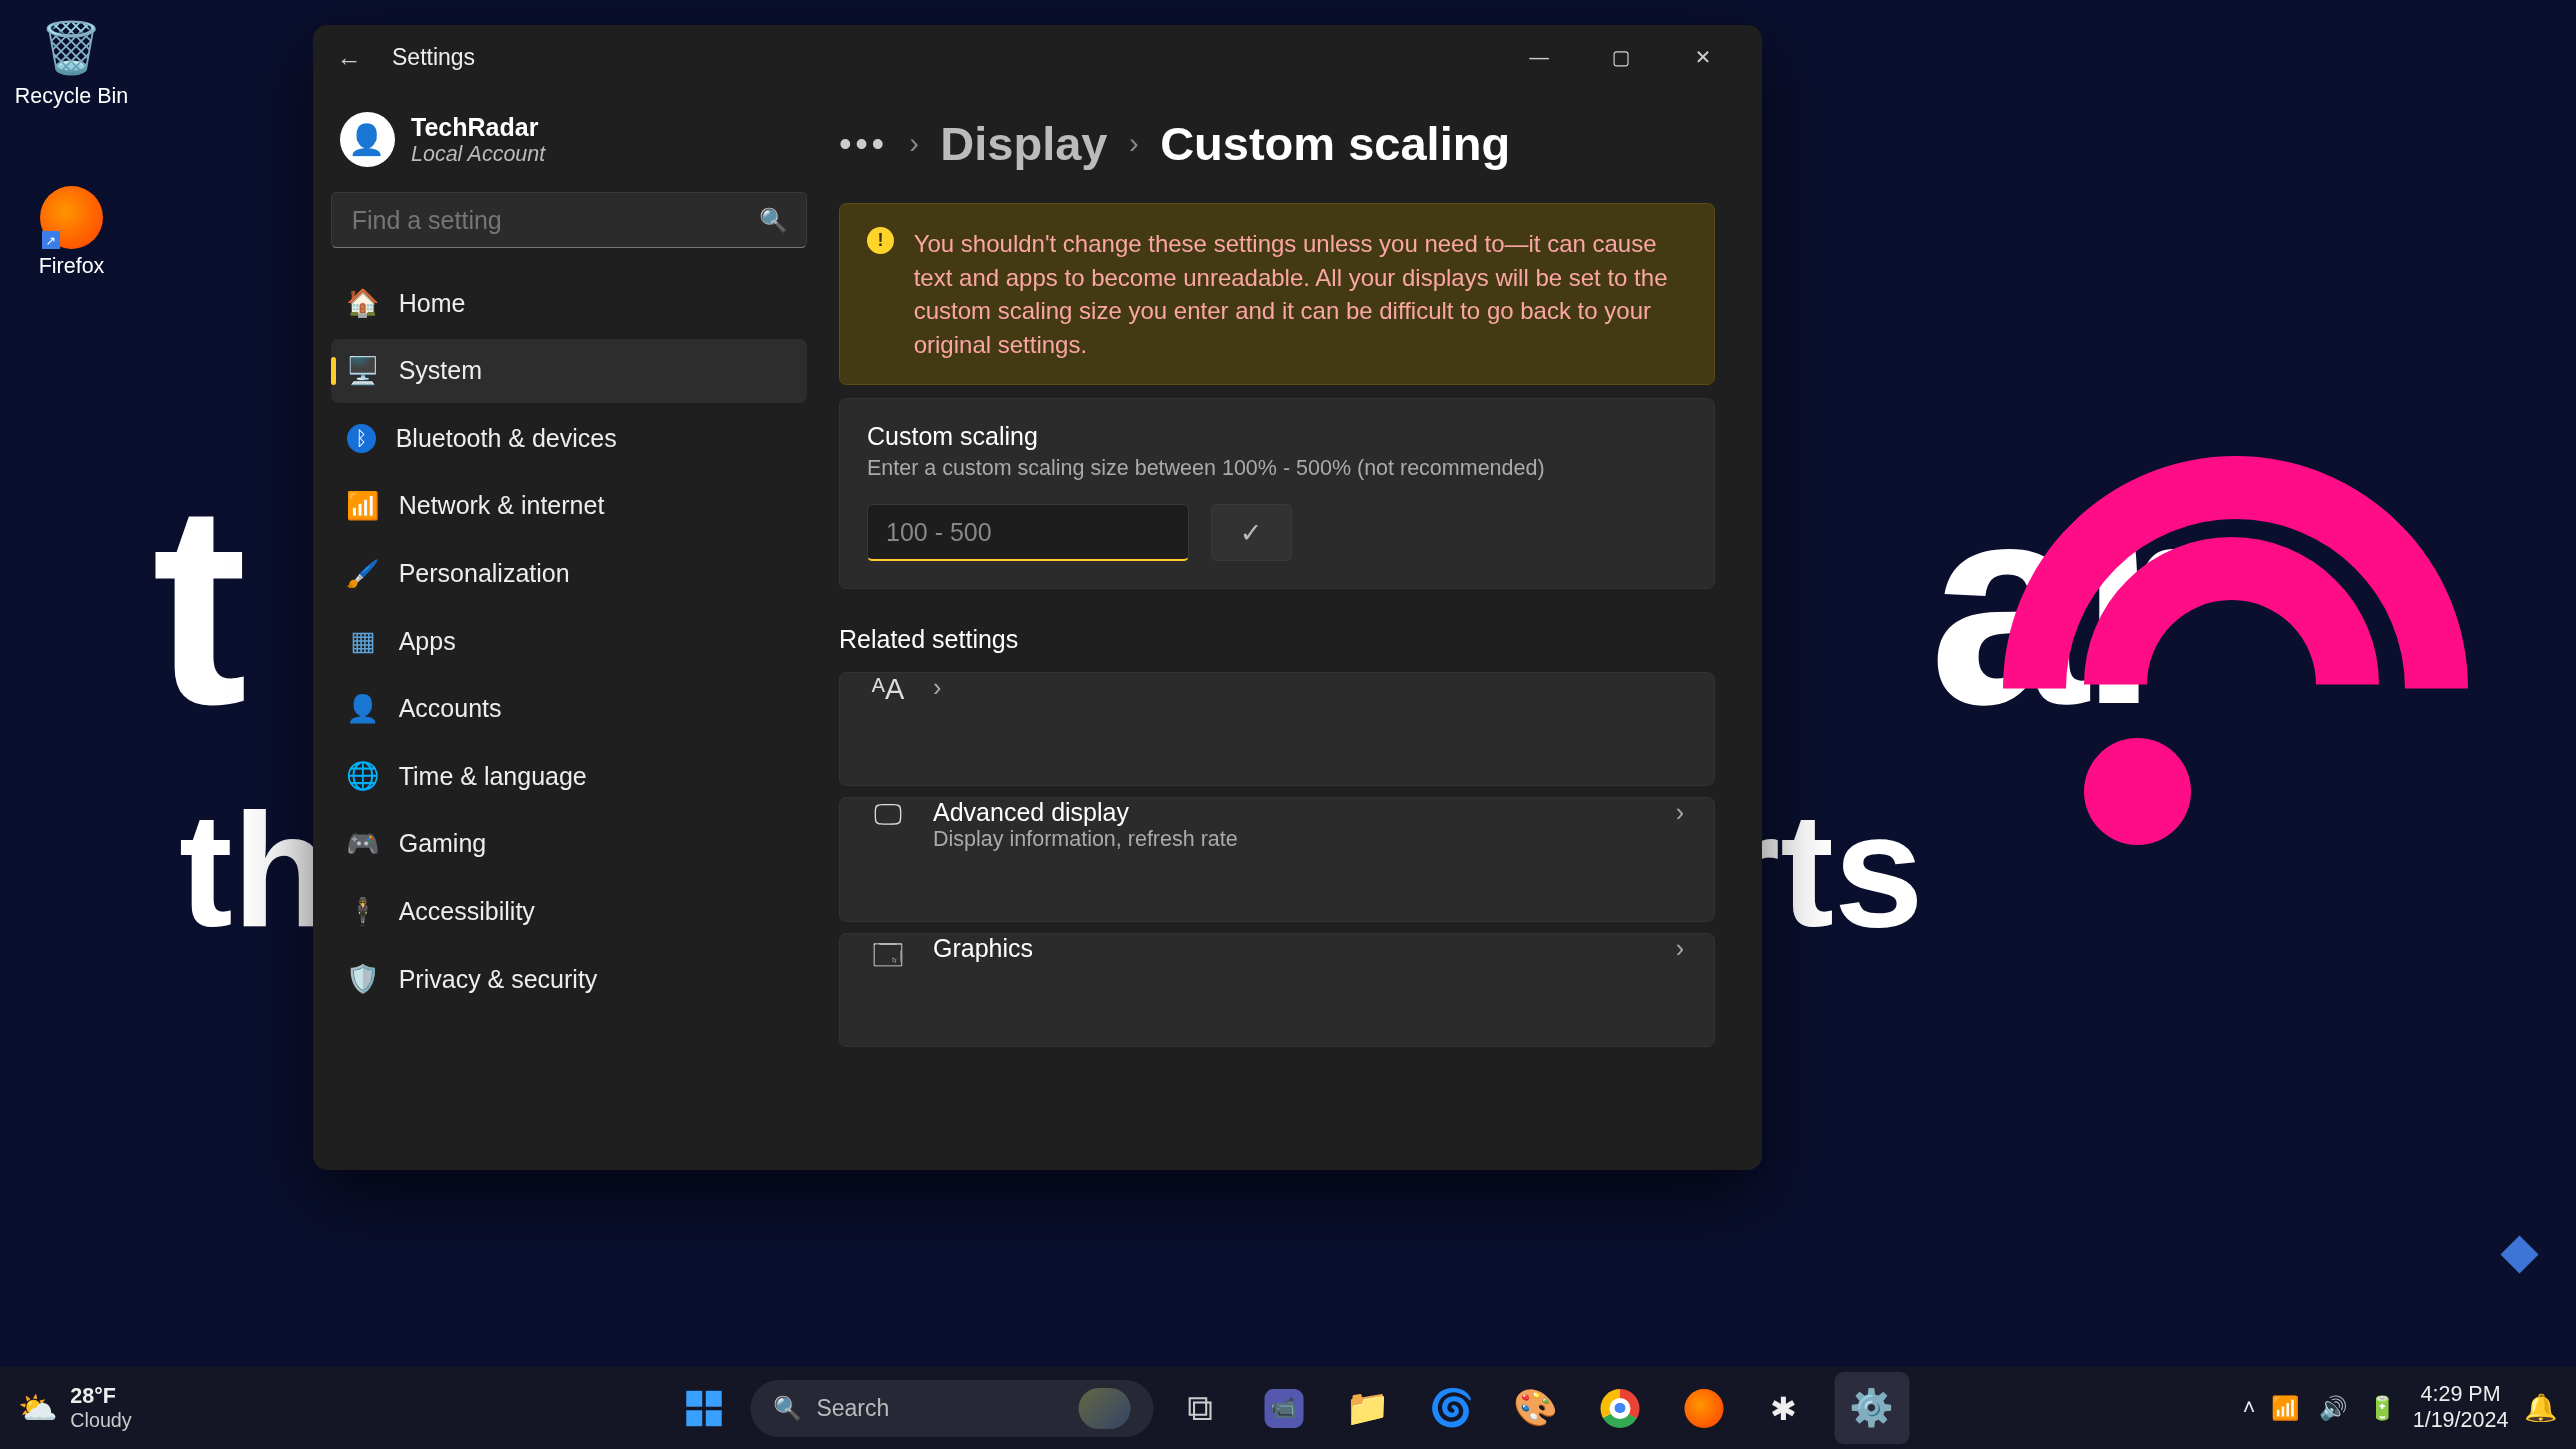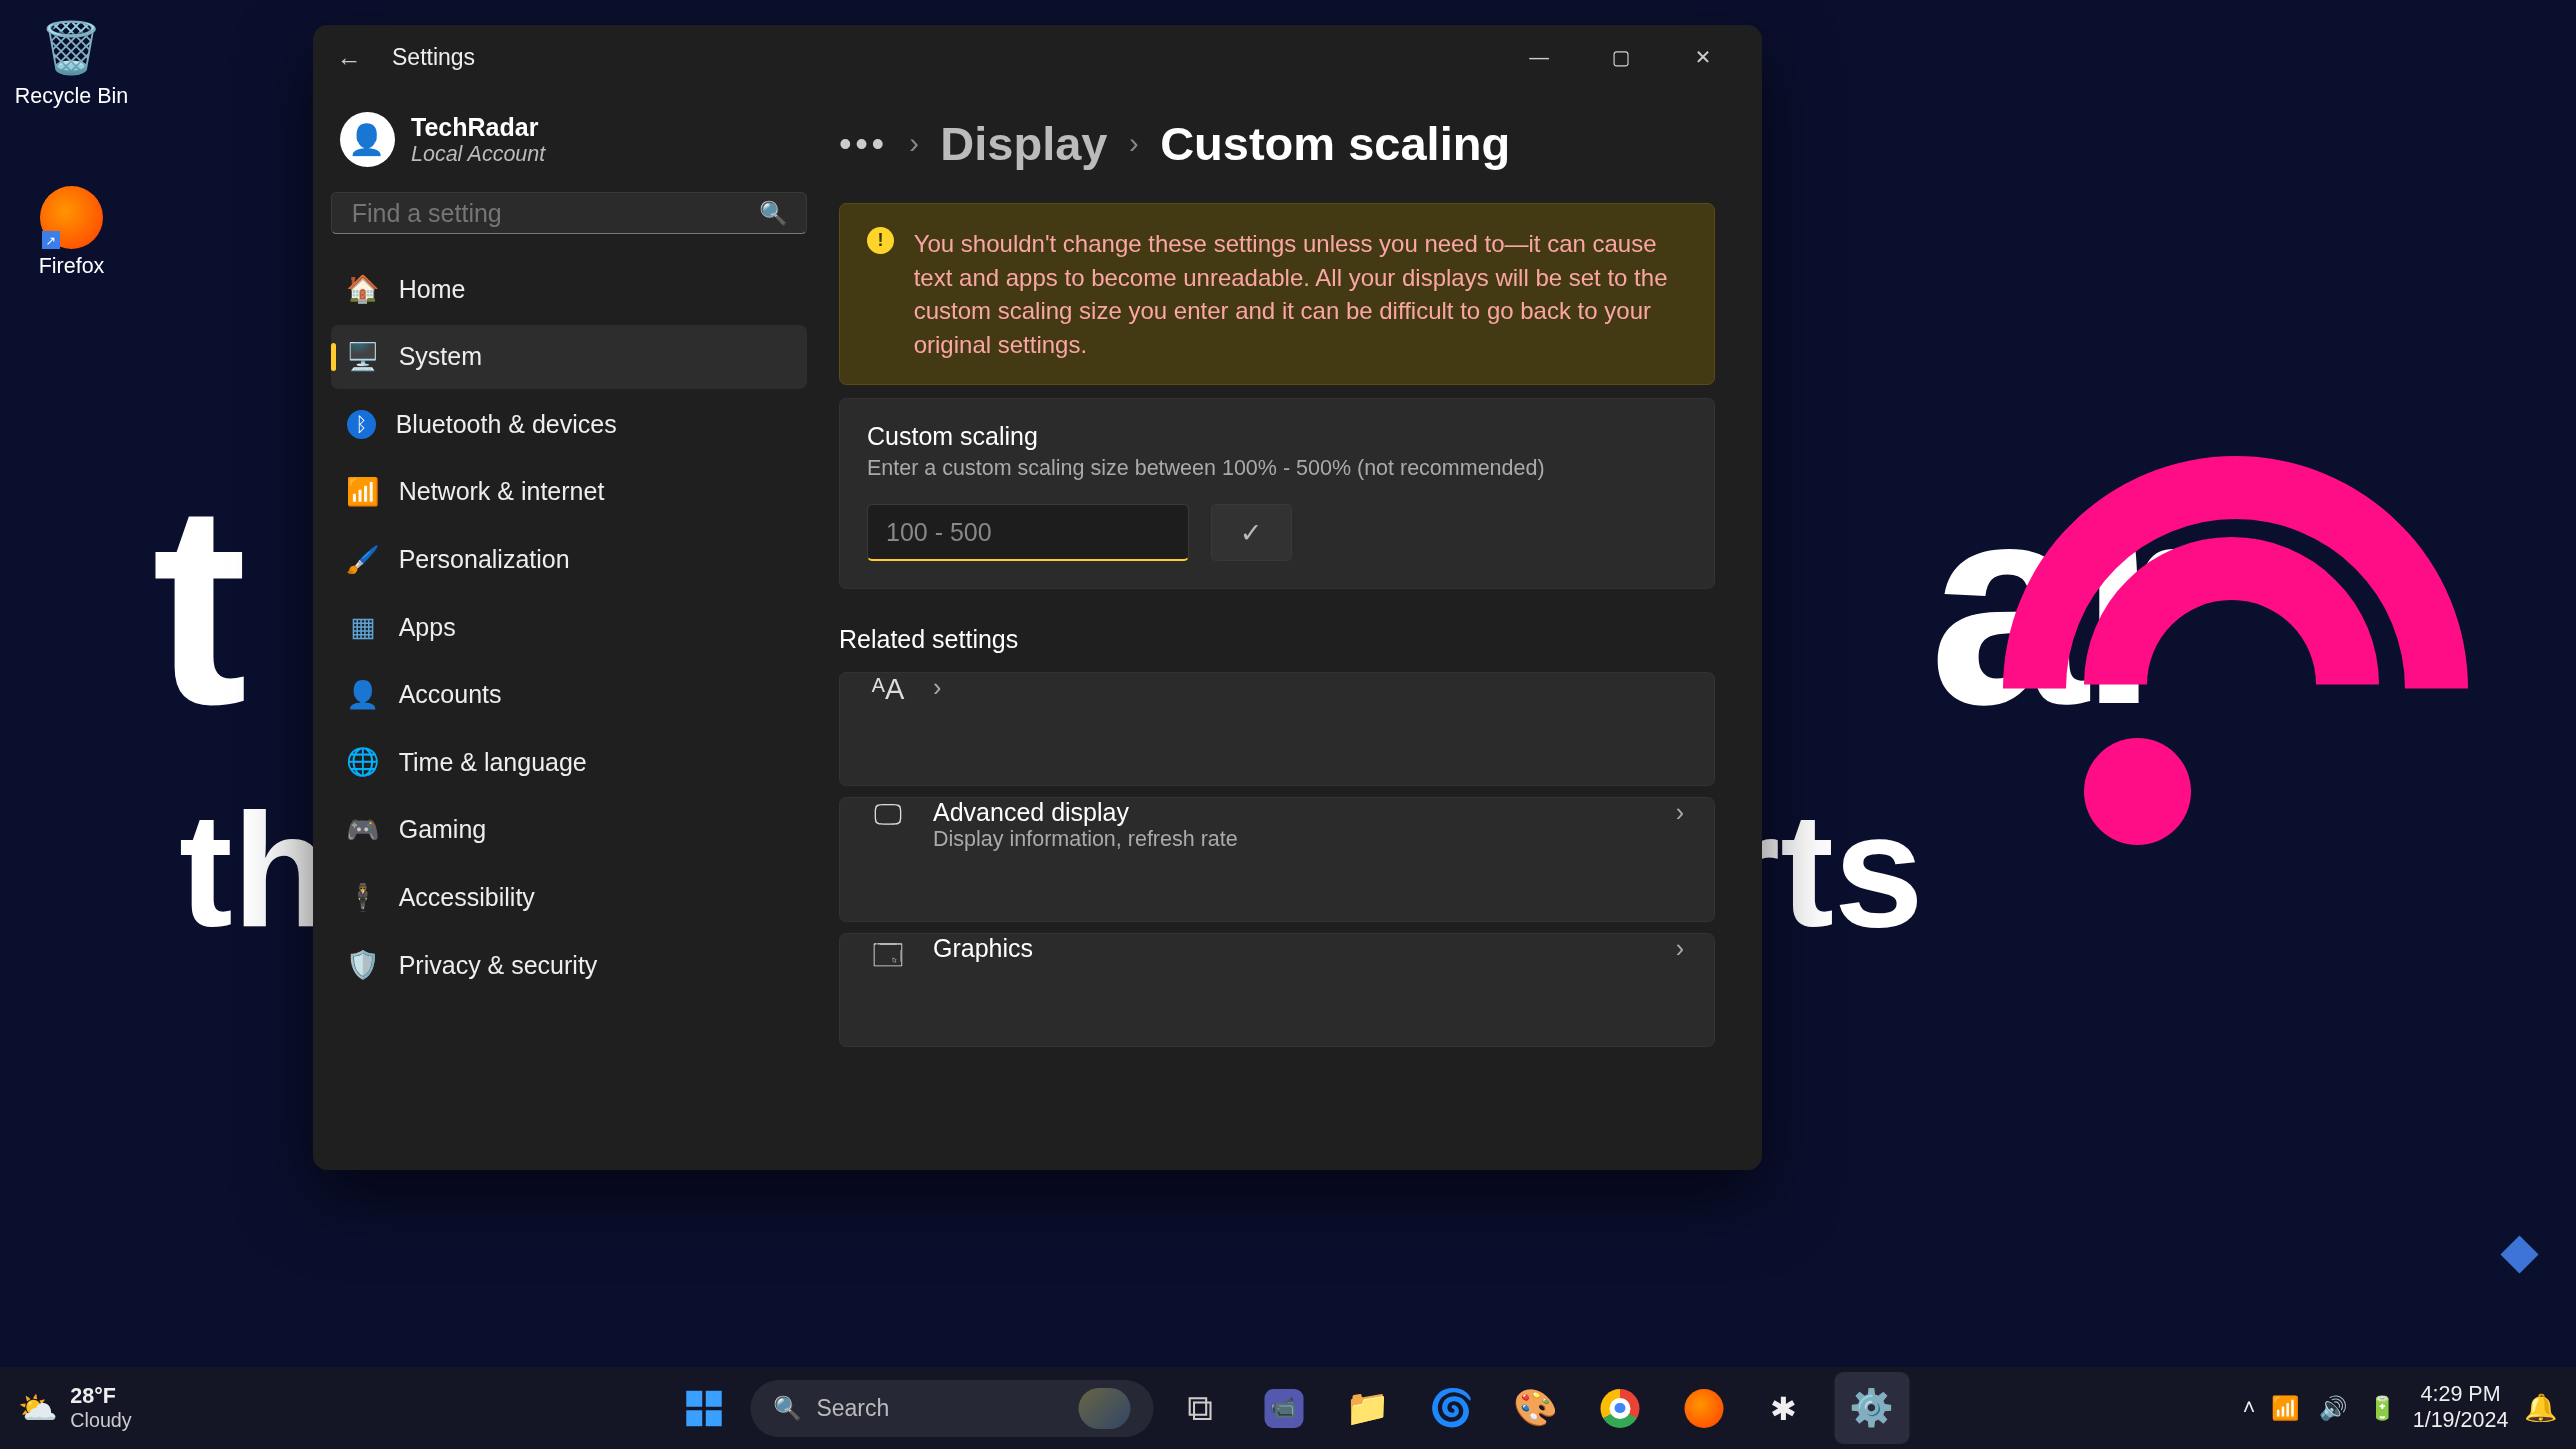--- a/index.html
+++ b/index.html
@@ -83,21 +83,21 @@
 .win-body { flex:1; display:flex; }
 
 
 .sidebar { width: 510px; padding: 16px 16px 16px 18px; }
 .account { display:flex; align-items:center; gap:16px; padding: 7.2px 9px 25px 9px; }
 .avatar { width:55px; height:55px; border-radius:50%; background:#fff; display:flex; align-items:center; justify-content:center; color:#555; font-size:30px; }
 .account-name { font-size:25px; font-weight:600; }
 .account-type { font-size:21.5px; color:#bbb;font-style:italic; }
 
 .search-box {
-  position:relative; height:42px; background:#2b2b2b; border:0.9px solid #3a3a3a;
+  position:relative; height:56px; background:#2b2b2b; border:0.9px solid #3a3a3a;
   border-bottom:1.8px solid #777; border-radius:5.4px; display:flex; align-items:center;
   padding: 0 54px 0 19.7px; margin-bottom: 23px;
 }
 .search-box input {
   background:transparent; border:none; outline:none; color:#ccc; font-size:25px; width:100%;
 }
 .search-box .sicon { position:absolute; right:18px; font-size:23px; color:#ccc; }
 
 .nav { display:flex; flex-direction:column; gap:3.6px; }
 .nav-item {

